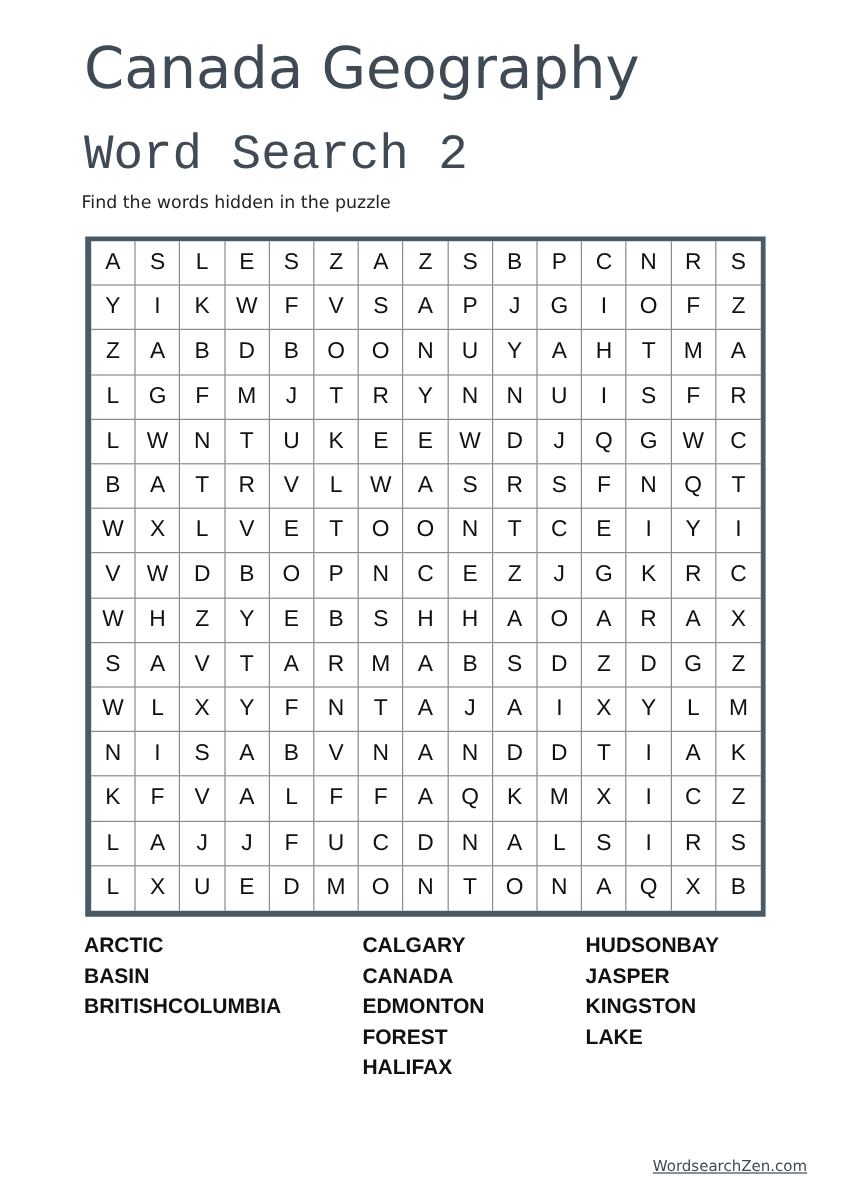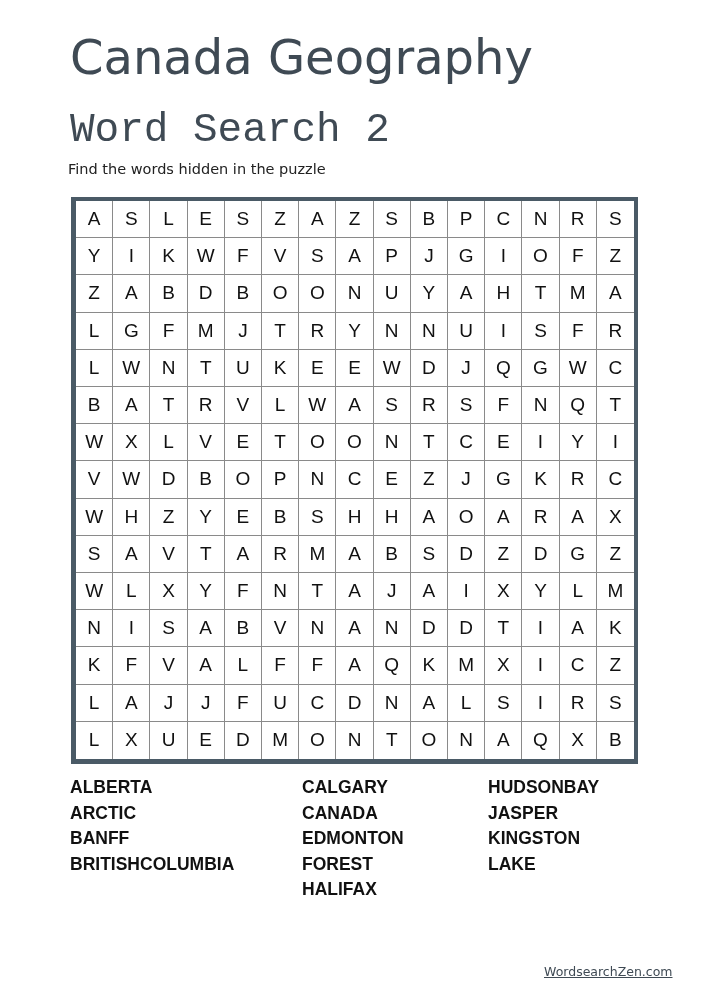--- a/index.html
+++ b/index.html
@@ -338,23 +338,22 @@
         <div class="cell last-row">N</div>
         <div class="cell last-row">A</div>
         <div class="cell last-row">Q</div>
         <div class="cell last-row">X</div>
         <div class="cell last-col last-row">B</div>
       </div>
   </div>
 
   <div class="words">
     <div class="word-col" style="left:0px;">
-      <div class="word">ALBERTA</div>
       <div class="word">ARCTIC</div>
-      <div class="word">BANFF</div>
+      <div class="word">BASIN</div>
       <div class="word">BRITISHCOLUMBIA</div>
     </div>
     <div class="word-col" style="left:232px;">
       <div class="word">CALGARY</div>
       <div class="word">CANADA</div>
       <div class="word">EDMONTON</div>
       <div class="word">FOREST</div>
       <div class="word">HALIFAX</div>
     </div>
     <div class="word-col" style="left:418px;">

